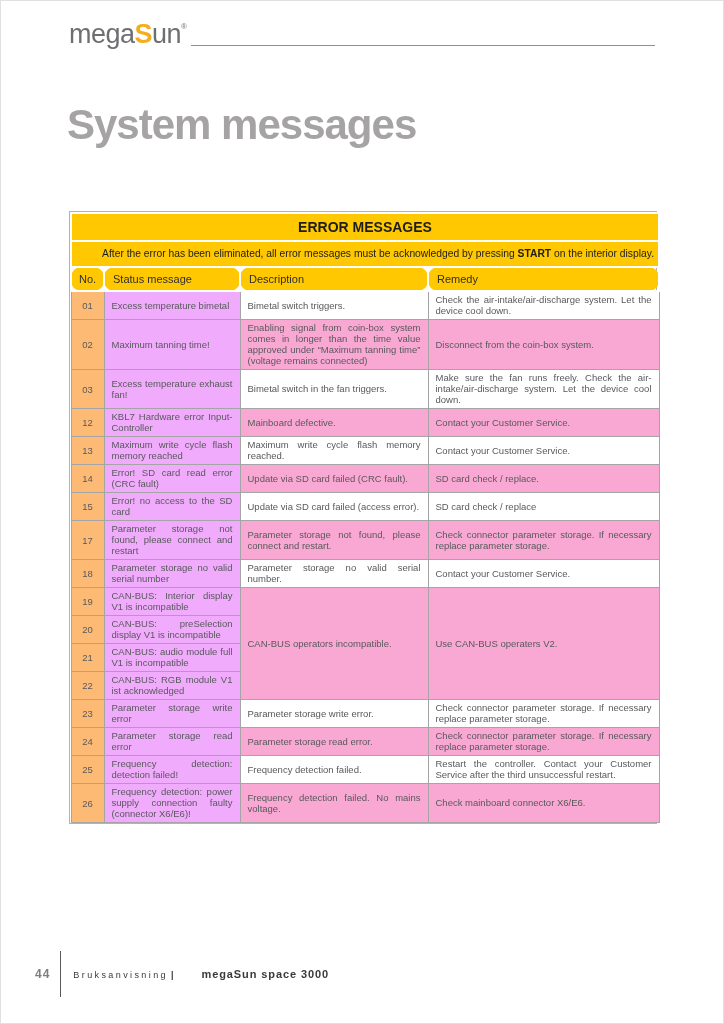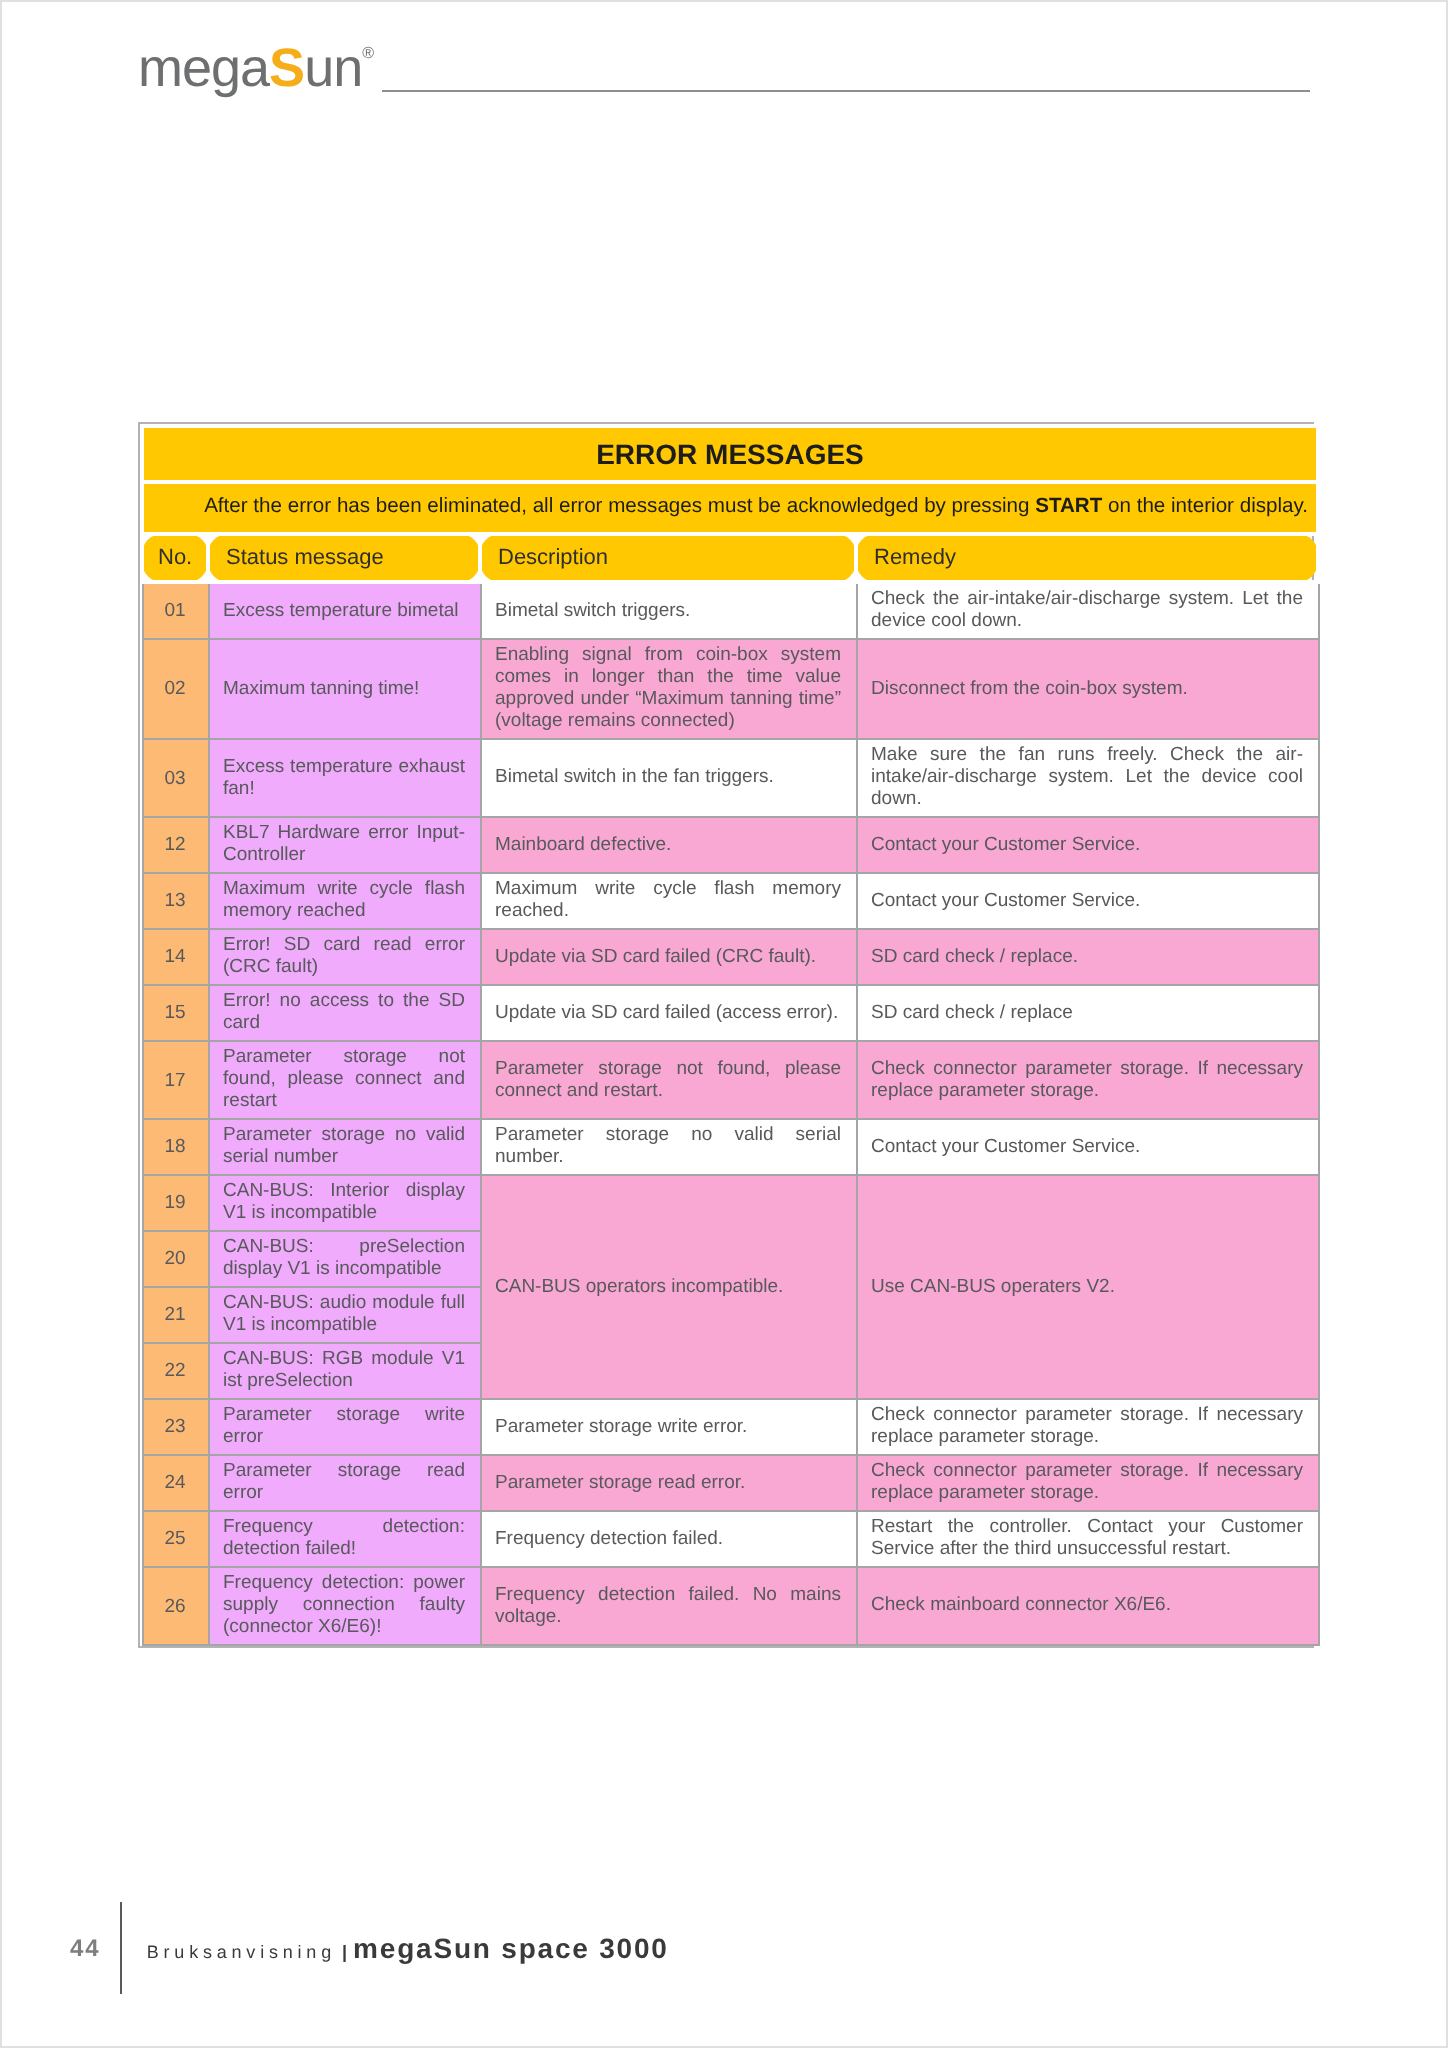--- a/index.html
+++ b/index.html
@@ -47,32 +47,33 @@
   td.white { background:#ffffff; }
   td.cream { background:#f9a8d4; }
 
   
   .footer { position:absolute; left:34px; top:950px; display:flex; align-items:center; }
   .page-number { font-size:12px; font-weight:bold; color:#7e7e80; letter-spacing:1px; }
   .footer-vline { width:1px; height:46px; background:#58595b; margin:0 12px 0 10px; }
   .footer-text { font-size:9px; color:#3a3a39; white-space:nowrap; letter-spacing:0; }
   .doc-label { letter-spacing:2.4px; }
   .footer-sep { font-weight:bold; margin:0 3px; }
-  .product-label { font-weight:bold; font-size:14px; letter-spacing:0.9px; }
+  .product-label { font-weight:bold; font-size:11px; letter-spacing:0.9px;margin-left:25px; }
 </style>
 </head>
 <body>
 
 <div class="page">
 
   <div class="brandbar">
     <span class="logo"><span>mega</span><span class="accent">S</span><span>un</span><span class="reg">®</span></span>
     <div class="brand-rule"></div>
   </div>
 
+  <div class="page-title">System messages</div>
 
   <div class="table-wrap">
     <table>
       <colgroup>
         <col class="c-no">
           <col class="c-status">
           <col class="c-desc">
           <col class="c-remedy">
       </colgroup>
       <thead>
@@ -153,21 +154,21 @@
           <tr>
             <td class="no">20</td>
             <td class="status">CAN-BUS: preSelection display V1 is incompatible</td>
           </tr>
           <tr>
             <td class="no">21</td>
             <td class="status">CAN-BUS: audio module full V1 is incompatible</td>
           </tr>
           <tr>
             <td class="no">22</td>
-            <td class="status">CAN-BUS: RGB module V1 ist preSelection</td>
+            <td class="status">CAN-BUS: RGB module V1 ist acknowledged</td>
           </tr>
           <tr>
             <td class="no">23</td>
             <td class="status">Parameter storage write error</td>
             <td class="desc white">Parameter storage write error.</td>
             <td class="remedy white">Check connector parameter storage. If necessary replace parameter storage.</td>
           </tr>
           <tr>
             <td class="no">24</td>
             <td class="status">Parameter storage read error</td>

